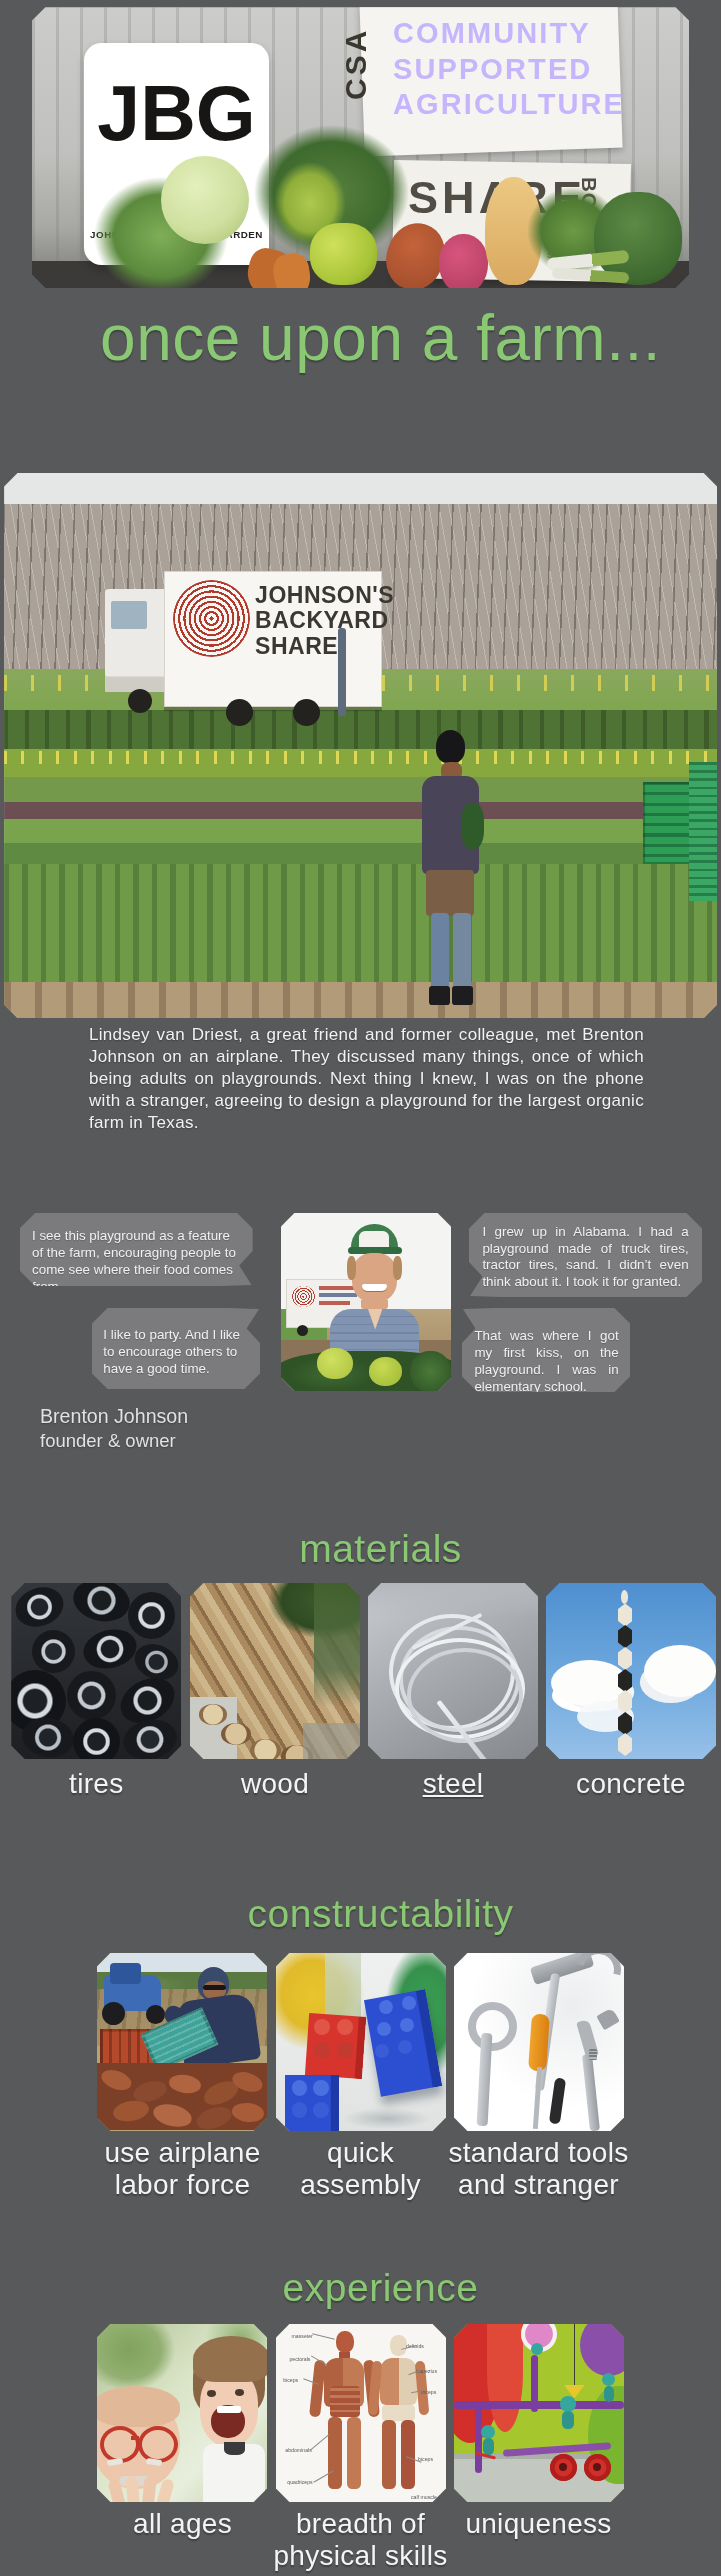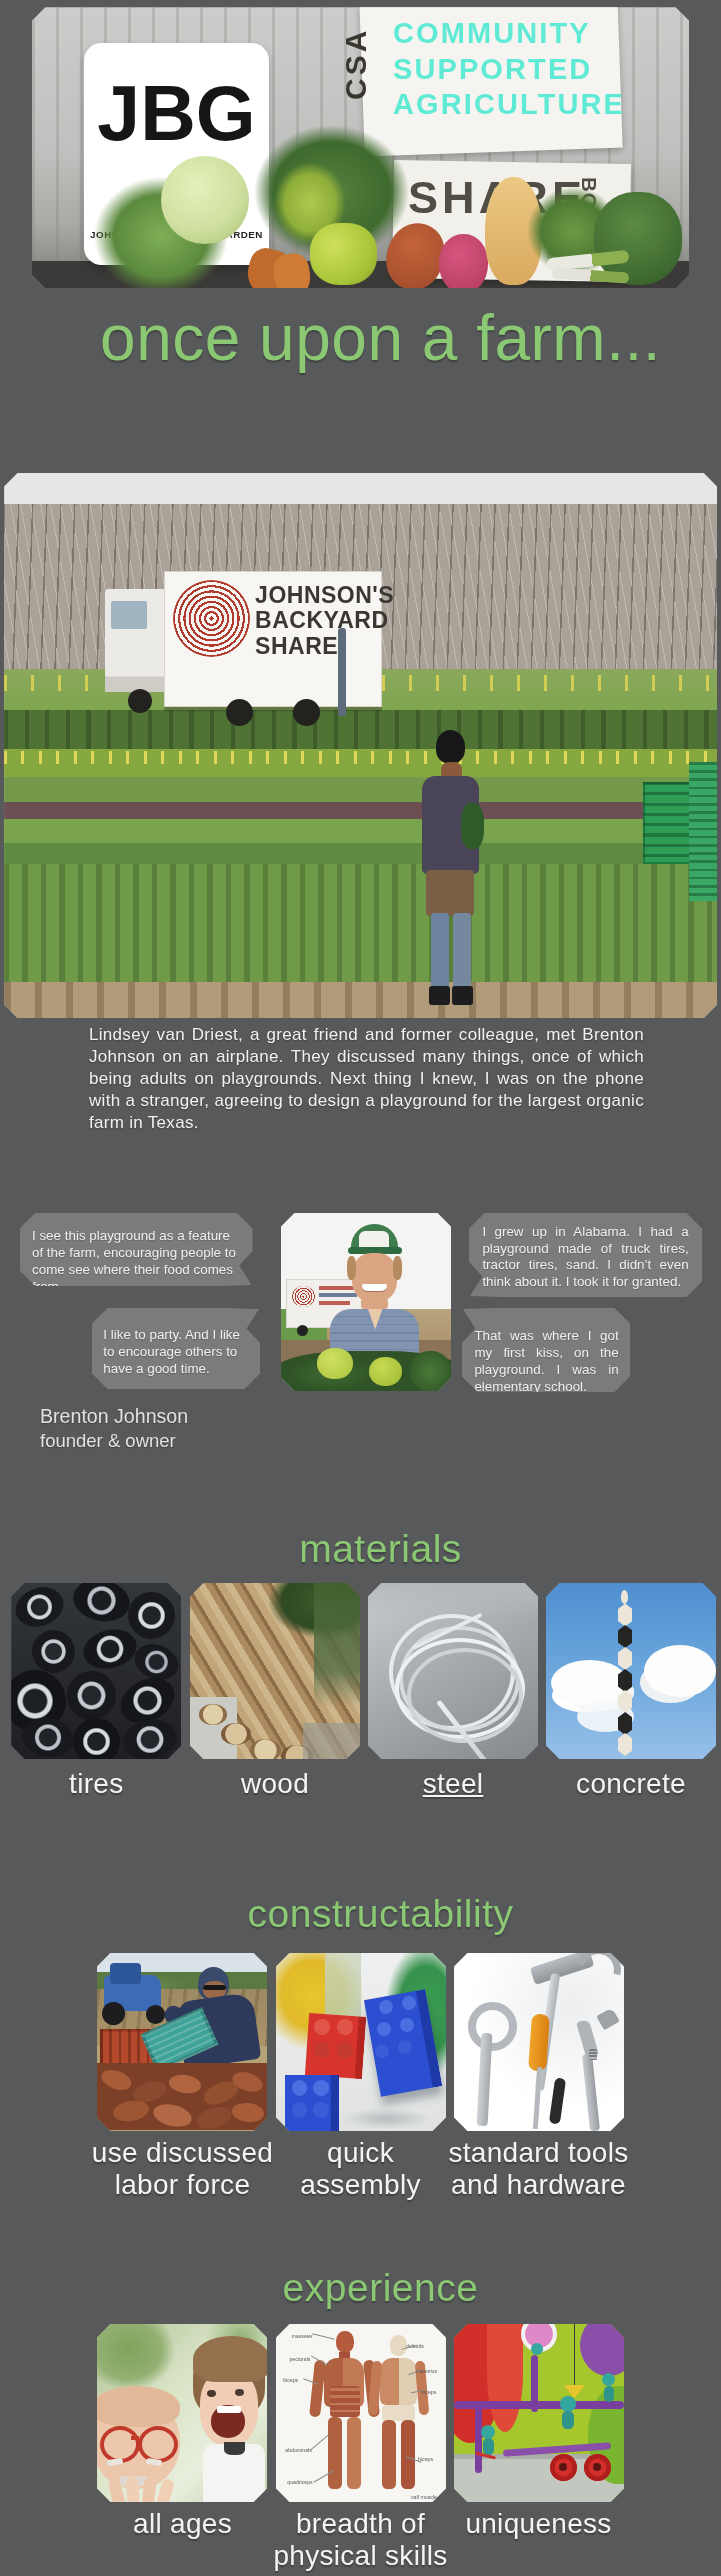--- a/index.html
+++ b/index.html
@@ -54,21 +54,21 @@
 <body>
 
 <div id="page">
 
   <div class="ph" style="left:32px;top:7.2px;width:657px;height:281px;">
     <i class="s" style="inset:0;background:linear-gradient(180deg,#ccccca 0%,#c0c0be 52%,#a8a8a5 78%,#7a7a76 100%);"></i>
     <i class="s" style="inset:0;background:repeating-linear-gradient(90deg,rgba(125,125,122,.28) 0 2.6px,transparent 2.6px 24px);"></i>
     <i class="s" style="left:0;right:0;bottom:0;height:27px;background:#3b3a38;"></i>
 
     <i class="s" style="left:330px;top:-10.3px;width:258px;height:155px;background:#f5f4f0;transform:rotate(-2deg);box-shadow:0 3.1px 7.2px rgba(0,0,0,.25);"></i>
-    <span class="s" style="left:361px;top:9.3px;width:222px;font-weight:800;color:#5eead4;font-size:29px;letter-spacing:2.1px;line-height:1.22;"><span>COMMUNITY</span><br><span>SUPPORTED</span><br><span>AGRICULTURE</span></span>
+    <span class="s" style="left:361px;top:9.3px;width:222px;font-weight:800;color:#c4b5fd;font-size:29px;letter-spacing:2.1px;line-height:1.22;"><span>COMMUNITY</span><br><span>SUPPORTED</span><br><span>AGRICULTURE</span></span>
     <span class="s" style="left:307px;top:93px;font-weight:800;color:#3a372f;font-size:30px;letter-spacing:3.1px;transform:rotate(-90deg);transform-origin:left top;">CSA</span>
     <i class="s" style="left:361px;top:155px;width:237px;height:118px;background:#f2f0ea;transform:rotate(1deg);box-shadow:0 3.1px 7.2px rgba(0,0,0,.25);"></i>
     <span class="s" style="left:376px;top:165px;font-weight:800;color:#514d45;font-size:45px;letter-spacing:4.1px;">SHARE</span>
     <span class="s" style="left:569px;top:170px;font-weight:800;color:#514d45;font-size:20.6px;letter-spacing:1px;transform:rotate(90deg);transform-origin:left top;">BOX</span>
     <span class="s" style="left:515px;top:243px;font-weight:700;color:#6b665c;font-size:9.3px;letter-spacing:1px;">ST AUSTIN</span>
 
     <i class="s" style="left:52px;top:36px;width:185px;height:222px;background:#ffffff;border-radius:17.5px;box-shadow:0 4.1px 8.2px rgba(0,0,0,.2);"></i>
     <span class="s" style="left:52px;top:62px;width:185px;text-align:center;font-weight:800;color:#171614;font-size:77px;letter-spacing:0px;font-stretch:condensed;">JBG</span>
     <span class="s" style="left:52px;top:222px;width:185px;text-align:center;font-weight:700;color:#23221f;font-size:9.8px;letter-spacing:0.5px;">JOHNSON'S BACKYARD GARDEN</span>
 
@@ -320,30 +320,30 @@
     <i class="s" style="left:76px;top:61px;width:17.5px;height:57px;background:linear-gradient(90deg,#f0a42a,#d87f12);border-radius:8.2px;transform:rotate(4deg);"></i>
     <i class="s" style="left:81px;top:114px;width:5.2px;height:62px;background:#b5b9bd;transform:rotate(4deg);"></i>
 
     <i class="s" style="left:127px;top:67px;width:13.4px;height:37px;background:#b0b4b8;border-radius:3.1px 7.2px 2.1px 2.1px;transform:rotate(-16deg);"></i>
     <i class="s" style="left:145px;top:58px;width:17.5px;height:15.5px;background:#9ea2a6;border-radius:2.1px 7.2px 2.1px 2.1px;transform:rotate(-30deg);"></i>
     <i class="s" style="left:132px;top:101px;width:10.3px;height:77px;background:linear-gradient(90deg,#c5c9cd,#989ca0);border-radius:4.1px;transform:rotate(-6deg);"></i>
     <i class="s" style="left:135px;top:96px;width:8.2px;height:11.3px;background:repeating-linear-gradient(0deg,#7a7e82 0 1.5px,#b5b9bd 1.5px 3.1px);border-radius:1.5px;"></i>
   </div>
 
   <div class="lbl" style="left:77px;top:2137px;width:211px;">
-      <div>use discussed</div>
+      <div>use airplane</div>
       <div>labor force</div>
     </div>
   <div class="lbl" style="left:255px;top:2137px;width:211px;">
       <div>quick</div>
       <div>assembly</div>
     </div>
   <div class="lbl" style="left:433px;top:2137px;width:211px;">
       <div>standard tools</div>
-      <div>and hardware</div>
+      <div>and stranger</div>
     </div>
 
   <div class="abs green h2" style="top:2266px;">experience</div>
 
   <div class="ph" style="left:97px;top:2324px;width:170px;height:178px;">
     <i class="s" style="inset:0;background:linear-gradient(135deg,#aebf92 0%,#d9e4c6 40%,#e8eedd 70%,#c2d0a8 100%);"></i>
     <i class="s" style="left:-15.5px;top:-15.5px;width:93px;height:82px;background:radial-gradient(closest-side,#7fa35c,#93b072 70%,transparent);"></i>
     <i class="s" style="right:-10.3px;top:-20.6px;width:72px;height:72px;background:radial-gradient(closest-side,#8fae6e,transparent);"></i>
 
     <i class="s" style="left:96px;top:15.5px;width:72px;height:77px;background:#8a6544;border-radius:48% 48% 36% 36%;"></i>

